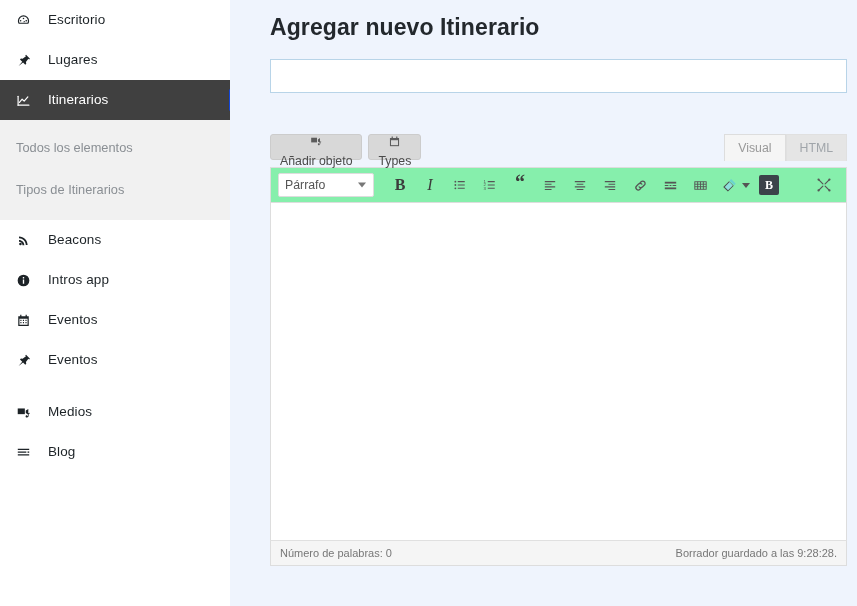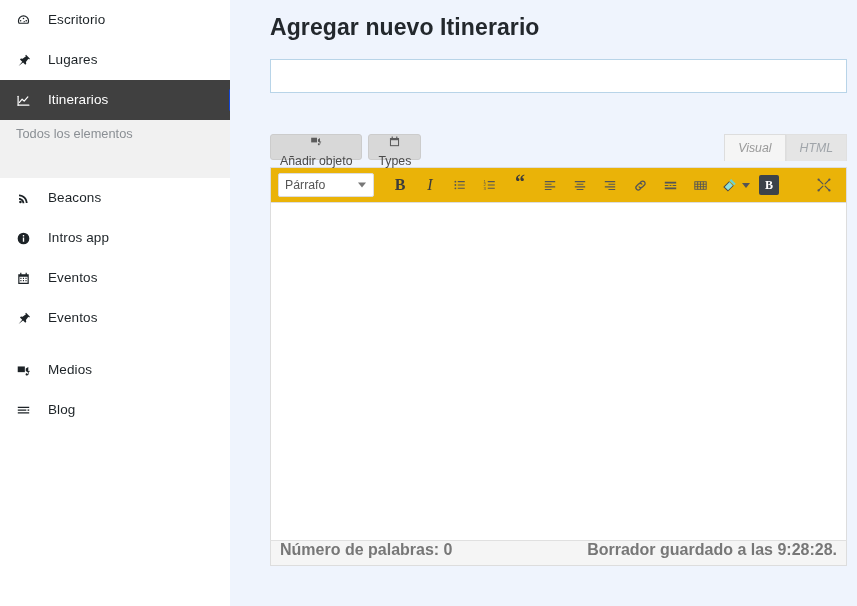--- a/index.html
+++ b/index.html
@@ -75,21 +75,21 @@
   
   .submenu {
     background: #f1f1f1;
     padding: 6px 0 10px 0;
     list-style: none;
     margin: 0;
   }
   .submenu-item {
     height: 42px;
     display: flex;
-    align-items: flex-start;
+    align-items: center;
     padding-left: 16px;
     font-size: 12.8px;
     color: #8a8f94;
     cursor: pointer;
     user-select: none;
   }
   .submenu-item.current {
     color: #101317;
     font-weight: bold;
   }
@@ -173,34 +173,33 @@
     height: 27px;
     line-height: 27px;
     padding: 0 13px;
     font-size: 12.3px;
     color: #a0a5aa;
     background: #e5e5e5;
     border: 1px solid #e0e0e0;
     border-bottom: none;
     cursor: pointer;
     user-select: none;
-    font-style: italic;
   }
   .ed-tab.active {
     background: #f5f5f5;
     color: #999;
     border-color: #ddd;
   }
 
   
   #toolbar {
     display: flex;
     align-items: center;
     height: 36px;
-    background: #eab308;
+    background: #86efac;
     border: 1px solid #ddd;
     border-bottom: 1px solid #ddd;
     padding: 0 7px;
     gap: 0;
   }
   .fmt-select {
     position: relative;
     width: 96px;
     height: 24px;
     background: #fff;
@@ -266,30 +265,29 @@
     height: 338px;
     background: #ffffff;
     border-left: 1px solid #ddd;
     border-right: 1px solid #ddd;
     border-bottom: 1px solid #e0e0e0;
   }
 
   
   #editor-status {
     display: flex;
-    align-items: flex-start;
+    align-items: center;
     justify-content: space-between;
     height: 25px;
     padding: 0 9px;
     background: #f5f5f5;
     border: 1px solid #ddd;
     border-top: none;
-    font-size: 16px;
+    font-size: 11px;
     color: #777;
-    font-weight: bold;
   }
 </style>
 </head>
 <body>
 
 <div id="app">
 
   <nav id="sidebar">
     <ul class="menu-list">
 
@@ -324,20 +322,23 @@
             <path d="M4.6 12.6l3.6-4.3 2.7 2.6 4.9-5.6" stroke-linecap="round" stroke-linejoin="round"></path>
           </svg>
         </span>
         <span class="mi-label">Itinerarios</span>
       </li>
     </ul>
 
     <ul class="submenu">
       <li class="submenu-item">
         <span>Todos los elementos</span>
+      </li>
+      <li class="submenu-item">
+        <span>Tipos de Itinerarios</span>
       </li>
     </ul>
 
     <ul class="menu-list">
       <li class="menu-item">
         <span class="mi-icon">
           <svg width="15" height="15" viewBox="0 0 20 20" fill="currentColor">
             <path d="M4.2 14.6a1.7 1.7 0 103.4 0 1.7 1.7 0 00-3.4 0zM4 9.3v2.4c2.6 0 4.7 2.1 4.7 4.7h2.4C11.1 12.4 8 9.3 4 9.3zM4 4.6V7c5 0 9.1 4.1 9.1 9.1h2.4C15.5 9.8 10.4 4.6 4 4.6z"></path>
           </svg>
         </span>

